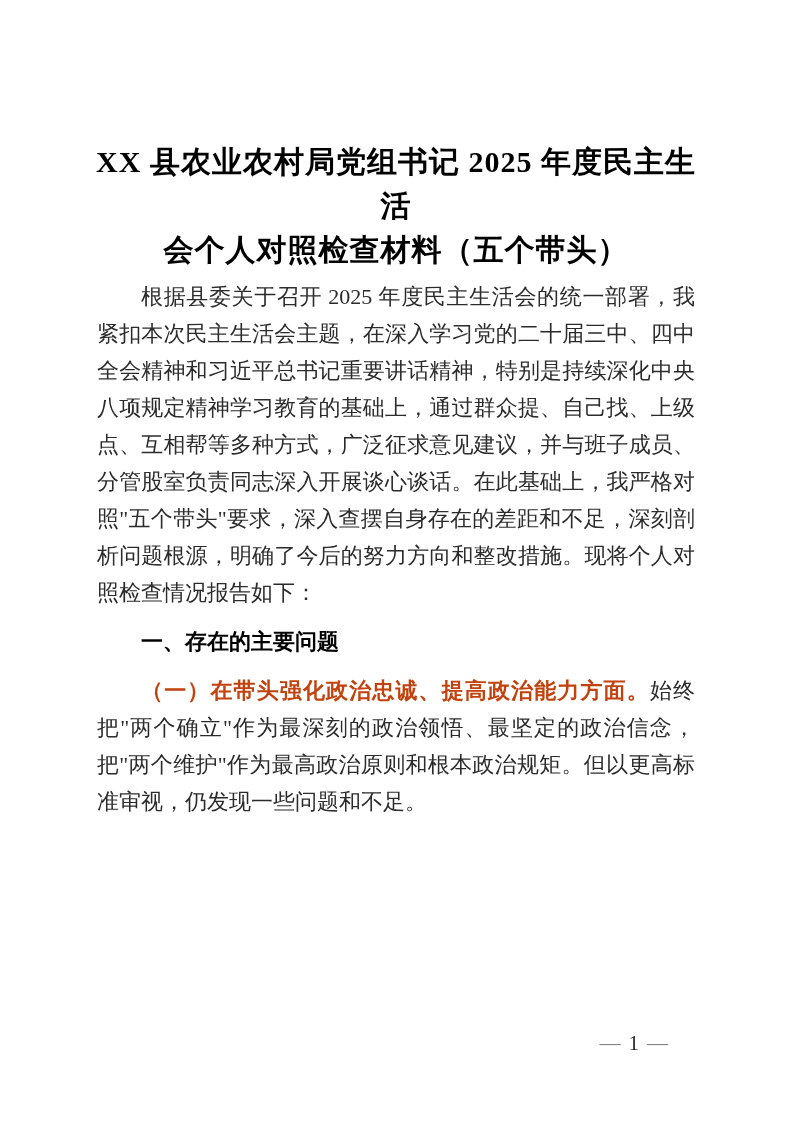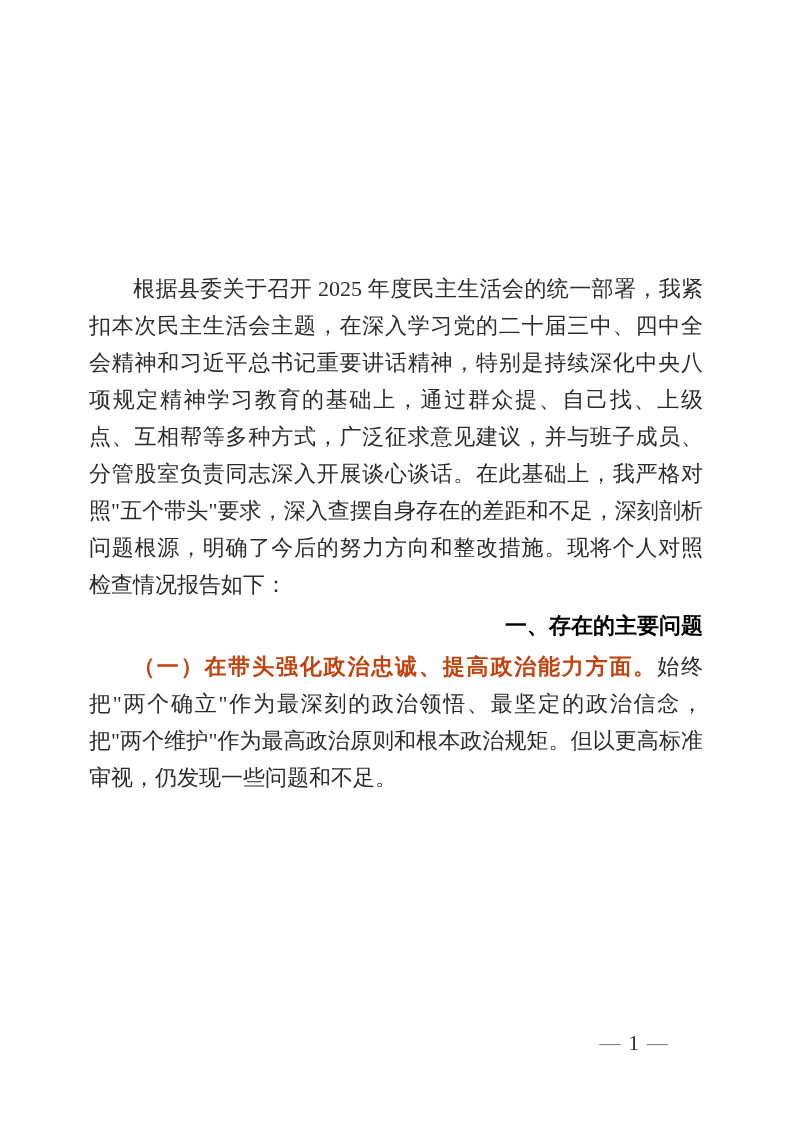--- a/index.html
+++ b/index.html
@@ -34,29 +34,29 @@
     left: 85px;
     width: 622px;
     font-family: "Liberation Serif", serif;
     font-size: 22px;
     line-height: 37px;
     color: #2b2b2b;
     text-align: justify;
     text-justify: inter-ideograph;
   }
   .doc-body p {
-    margin: 4px;
+    margin: 12px;
     padding: 0;
     text-indent: 2em;
   }
   .doc-body p.heading {
     font-family: "Liberation Sans", sans-serif;
     font-weight: bold;
     color: #000000;
-    text-align: right;
+    text-align: left;
   }
   .doc-body .lead {
     font-weight: bold;
     color: #c2410c;
   }
   .page-footer {
     position: absolute;
     top: 1030px;
     left: 85px;
     width: 583px;
@@ -73,20 +73,24 @@
   .page-footer .pnum {
     margin: 0 8px;
     color: #2b2b2b;
   }
 </style>
 </head>
 <body>
 
 <div class="page">
 
+  <div class="doc-title">
+    <div>XX 县农业农村局党组书记 2025 年度民主生活</div>
+    <div>会个人对照检查材料（五个带头）</div>
+  </div>
 
   <div class="doc-body">
       <p class="para">根据县委关于召开 2025 年度民主生活会的统一部署，我紧扣本次民主生活会主题，在深入学习党的二十届三中、四中全会精神和习近平总书记重要讲话精神，特别是持续深化中央八项规定精神学习教育的基础上，通过群众提、自己找、上级点、互相帮等多种方式，广泛征求意见建议，并与班子成员、分管股室负责同志深入开展谈心谈话。在此基础上，我严格对照"五个带头"要求，深入查摆自身存在的差距和不足，深刻剖析问题根源，明确了今后的努力方向和整改措施。现将个人对照检查情况报告如下：</p>
       <p class="heading">一、存在的主要问题</p>
       <p class="para"><span class="lead">（一）在带头强化政治忠诚、提高政治能力方面。</span>始终把"两个确立"作为最深刻的政治领悟、最坚定的政治信念，把"两个维护"作为最高政治原则和根本政治规矩。但以更高标准审视，仍发现一些问题和不足。</p>
     </div>
 
   <div class="page-footer">
     <span class="dash">—</span><span class="pnum">1</span><span class="dash">—</span>
   </div>

